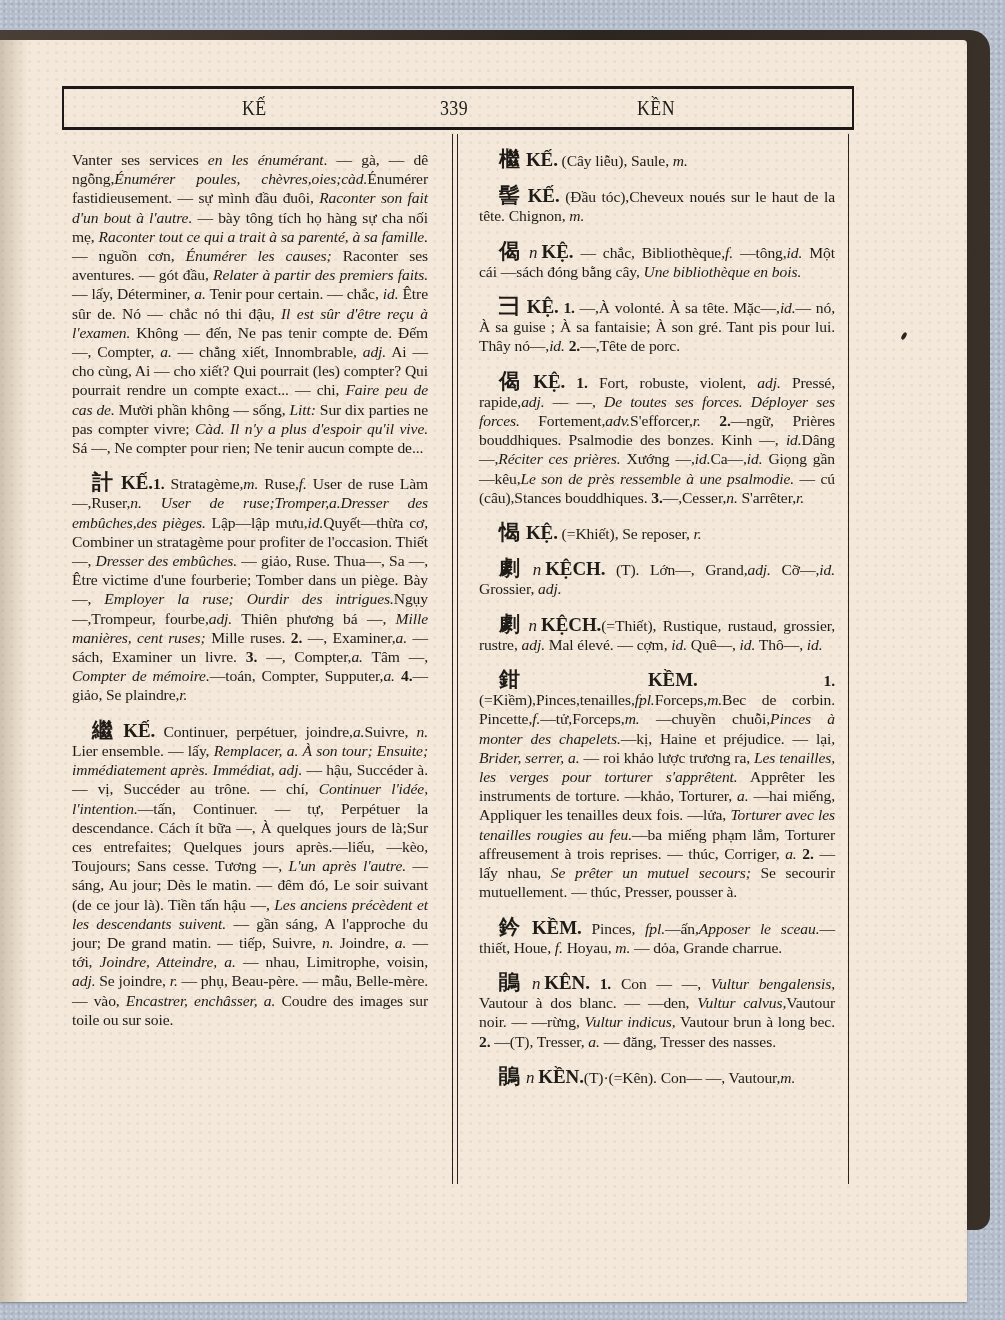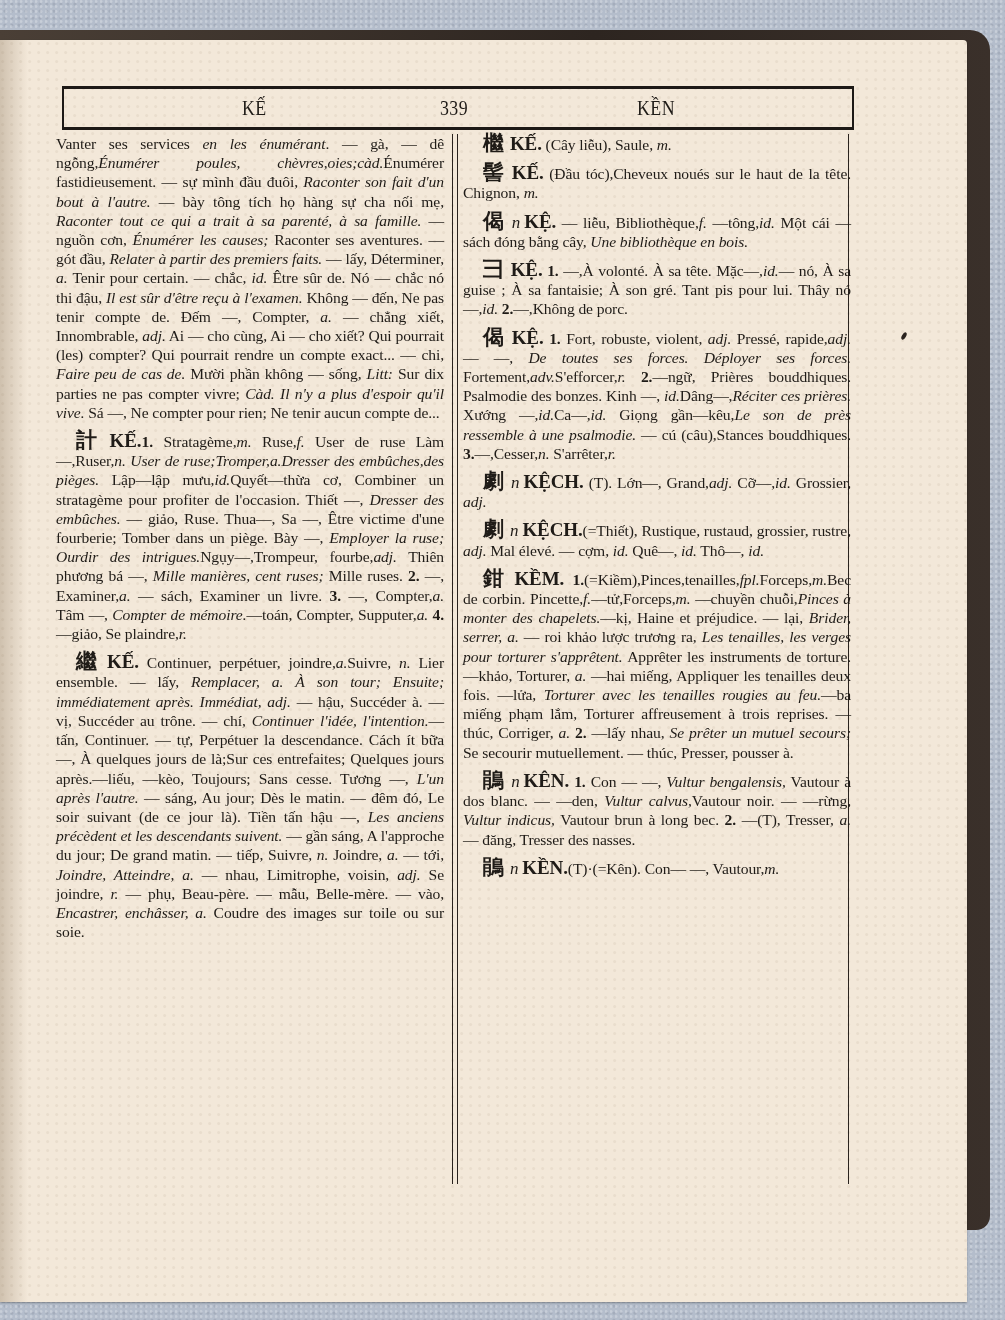--- a/index.html
+++ b/index.html
@@ -44,21 +44,21 @@
     letter-spacing: -0.1px;
   }
   .col-left { left: 56px; }
   .col-right { left: 463px; }
   .divider {
     position: absolute; left: 452px; top: 134px; width: 4px; height: 1050px;
     border-left: 1.5px solid #2a231e; border-right: 1.5px solid #2a231e;
   }
   .rmargin { position:absolute; left: 848px; top: 134px; width: 0; height: 1050px; border-left: 1.5px solid #2a231e; }
   .entry { margin: 0 0 9px 0; }
-  .entry p { margin: 0; }
+  .entry p { margin: 16px; }
   .entry .first { text-indent: 20px; }
   .cont { text-indent: 0; }
   .hz { font-family: "DejaVu Sans", sans-serif; font-size: 21px; font-weight: bold; margin-right: 6px; }
   .hw { font-weight: bold; font-size: 19px; }
   .nmark { font-style: italic; font-size: 17px; margin-right: 4px; }
   .it { font-style: italic; }
   .speck { position: absolute; width: 4px; height: 8px; background: #2a231e; border-radius: 50%; transform: rotate(30deg); }
 </style>
 </head>
 <body>
@@ -93,37 +93,43 @@
 
 <div class="col col-right">
   <div id="right-entries">
       <div class="entry">
         <p class="first"><span class="hz">檵</span><span class="hw">KẾ.</span><span> (Cây liễu), Saule, </span><span class="it">m.</span></p>
       </div>
       <div class="entry">
         <p class="first"><span class="hz">髻</span><span class="hw">KẾ.</span><span> (Đầu tóc),Cheveux noués sur le haut de la tête. Chignon, </span><span class="it">m.</span></p>
       </div>
       <div class="entry">
-        <p class="first"><span class="hz">偈</span><span class="nmark">n</span><span class="hw">KỆ.</span><span> — liễu, Bibliothèque,</span><span class="it">f.</span><span> —tông,</span><span class="it">id.</span><span> Một cái —sách đóng bằng cây, </span><span class="it">Une bibliothèque en bois.</span></p>
+        <p class="first"><span class="hz">偈</span><span class="nmark">n</span><span class="hw">KỆ.</span><span> — chắc, Bibliothèque,</span><span class="it">f.</span><span> —tông,</span><span class="it">id.</span><span> Một cái —sách đóng bằng cây, </span><span class="it">Une bibliothèque en bois.</span></p>
       </div>
       <div class="entry">
-        <p class="first"><span class="hz">彐</span><span class="hw">KỆ.</span><span> </span><b>1.</b><span> —,À volonté. À sa tête. Mặc—,</span><span class="it">id.</span><span>— nó, À sa guise ; À sa fantaisie; À son gré. Tant pis pour lui. Thây nó—,</span><span class="it">id.</span><span> </span><b>2.</b><span>—,Không de porc.</span></p>
+        <p class="first"><span class="hz">彐</span><span class="hw">KỆ.</span><span> </span><b>1.</b><span> —,À volonté. À sa tête. Mặc—,</span><span class="it">id.</span><span>— nó, À sa guise ; À sa fantaisie; À son gré. Tant pis pour lui. Thây nó—,</span><span class="it">id.</span><span> </span><b>2.</b><span>—,Tête de porc.</span></p>
       </div>
       <div class="entry">
         <p class="first"><span class="hz">偈</span><span class="hw">KỆ.</span><span> </span><b>1.</b><span> Fort, robuste, violent, </span><span class="it">adj.</span><span> Pressé, rapide,</span><span class="it">adj.</span><span> — —, </span><span class="it">De toutes ses forces. Déployer ses forces.</span><span> Fortement,</span><span class="it">adv.</span><span>S'efforcer,</span><span class="it">r.</span><span> </span><b>2.</b><span>—ngữ, Prières bouddhiques. Psalmodie des bonzes. Kinh —, </span><span class="it">id.</span><span>Dâng—,</span><span class="it">Réciter ces prières.</span><span> Xướng —,</span><span class="it">id.</span><span>Ca—,</span><span class="it">id.</span><span> Giọng gần—kêu,</span><span class="it">Le son de près ressemble à une psalmodie.</span><span> — cú (câu),Stances bouddhiques. </span><b>3.</b><span>—,Cesser,</span><span class="it">n.</span><span> S'arrêter,</span><span class="it">r.</span></p>
+      </div>
+      <div class="entry">
+        <p class="first"><span class="hz">愒</span><span class="hw">KỆ.</span><span> (=Khiết), Se reposer, </span><span class="it">r.</span></p>
       </div>
       <div class="entry">
         <p class="first"><span class="hz">劇</span><span class="nmark">n</span><span class="hw">KỆCH.</span><span> (T). Lớn—, Grand,</span><span class="it">adj.</span><span> Cỡ—,</span><span class="it">id.</span><span> Grossier, </span><span class="it">adj.</span></p>
       </div>
       <div class="entry">
         <p class="first"><span class="hz">劇</span><span class="nmark">n</span><span class="hw">KỆCH.</span><span>(=Thiết), Rustique, rustaud, grossier, rustre, </span><span class="it">adj.</span><span> Mal élevé. — cợm, </span><span class="it">id.</span><span> Quê—, </span><span class="it">id.</span><span> Thô—, </span><span class="it">id.</span></p>
       </div>
       <div class="entry">
         <p class="first"><span class="hz">鉗</span><span class="hw">KỀM.</span><span> </span><b>1.</b><span>(=Kiềm),Pinces,tenailles,</span><span class="it">fpl.</span><span>Forceps,</span><span class="it">m.</span><span>Bec de corbin. Pincette,</span><span class="it">f.</span><span>—tử,Forceps,</span><span class="it">m.</span><span> —chuyền chuỗi,</span><span class="it">Pinces à monter des chapelets.</span><span>—kị, Haine et préjudice. — lại, </span><span class="it">Brider, serrer, a.</span><span> — roi khảo lược trương ra, </span><span class="it">Les tenailles, les verges pour torturer s'apprêtent.</span><span> Apprêter les instruments de torture. —khảo, Torturer, </span><span class="it">a.</span><span> —hai miếng, Appliquer les tenailles deux fois. —lửa, </span><span class="it">Torturer avec les tenailles rougies au feu.</span><span>—ba miếng phạm lắm, Torturer affreusement à trois reprises. — thúc, Corriger, </span><span class="it">a.</span><span> </span><b>2.</b><span> —lấy nhau, </span><span class="it">Se prêter un mutuel secours;</span><span> Se secourir mutuellement. — thúc, Presser, pousser à.</span></p>
       </div>
       <div class="entry">
+        <p class="first"><span class="hz">鈐</span><span class="hw">KỀM.</span><span> Pinces, </span><span class="it">fpl.</span><span>—ấn,</span><span class="it">Apposer le sceau.</span><span>—thiết, Houe, </span><span class="it">f.</span><span> Hoyau, </span><span class="it">m.</span><span> — dỏa, Grande charrue.</span></p>
+      </div>
+      <div class="entry">
         <p class="first"><span class="hz">鵑</span><span class="nmark">n</span><span class="hw">KÊN.</span><span> </span><b>1.</b><span> Con — —, </span><span class="it">Vultur bengalensis,</span><span> Vautour à dos blanc. — —den, </span><span class="it">Vultur calvus,</span><span>Vautour noir. — —rừng, </span><span class="it">Vultur indicus,</span><span> Vautour brun à long bec. </span><b>2.</b><span> —(T), Tresser, </span><span class="it">a.</span><span> — đăng, Tresser des nasses.</span></p>
       </div>
       <div class="entry">
         <p class="first"><span class="hz">鵑</span><span class="nmark">n</span><span class="hw">KỀN.</span><span>(T)·(=Kên). Con— —, Vautour,</span><span class="it">m.</span></p>
       </div>
     </div>
 </div>
 
 </body></html>

